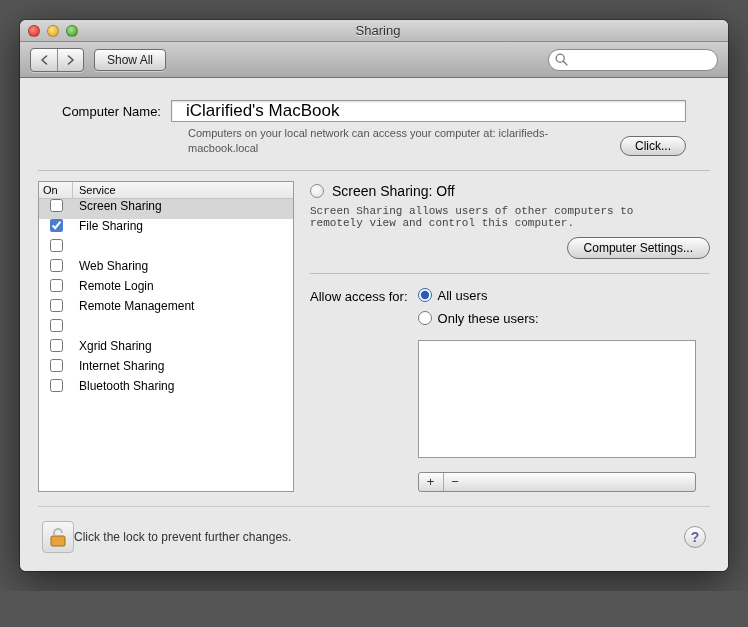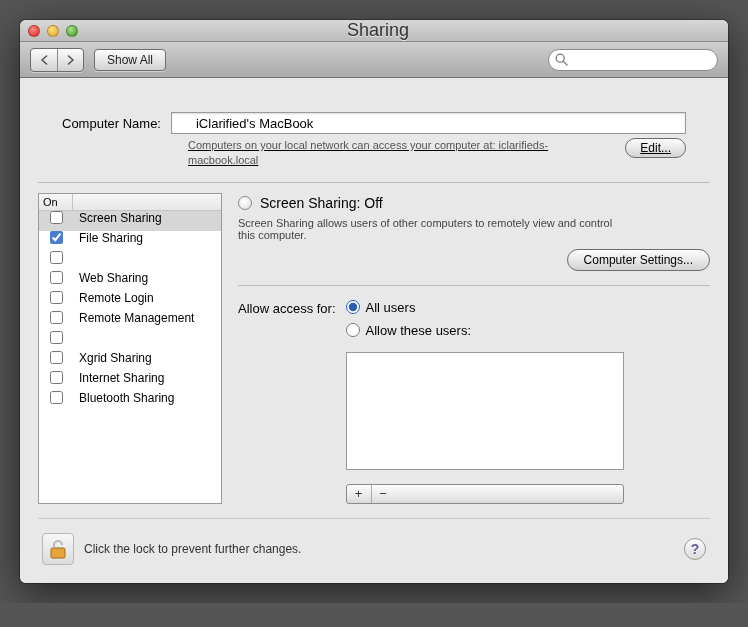--- a/index.html
+++ b/index.html
@@ -31,21 +31,21 @@
   .traffic-lights { display: flex; gap: 7px; }
   .tl {
     width: 12px; height: 12px; border-radius: 50%;
     border: 1px solid rgba(0,0,0,0.25);
   }
   .tl.red { background: radial-gradient(circle at 40% 35%, #ff8a7b, #e0443e 70%); }
   .tl.yellow { background: radial-gradient(circle at 40% 35%, #ffe27a, #e8b23b 70%); }
   .tl.green { background: radial-gradient(circle at 40% 35%, #a6e88a, #5aaa3a 70%); }
   .titlebar .title {
     position: absolute; left: 8px; right: 0; text-align: center;
-    font-size: 18px; color: #333;
+    font-size: 13px; color: #333;
     text-shadow: 0 1px 0 rgba(255,255,255,0.6);
     pointer-events: none;
   }
   .toolbar {
     height: 36px;
     background: linear-gradient(#cfcfcf, #aaaaaa);
     border-bottom: 1px solid #707070;
     display: flex;
     align-items: center;
     padding: 0 10px;
@@ -90,55 +90,53 @@
     outline: none;
   }
   .searchwrap .sicon {
     position: absolute; left: 7px; top: 4px; width: 13px; height: 13px;
     pointer-events: none;
   }
 
   .content {
     padding: 14px 18px 14px 18px;
     background: #e8e8e8;
-    margin-top: 12px;
   }
 
   .namerow {
     display: flex; align-items: center; gap: 10px; margin: 8px 24px 4px 24px;
   }
   .namerow label { font-size: 13px; color: #000; white-space:nowrap; }
   .namerow input {
     flex: 1; height: 22px; border: 1px solid #9a9a9a;
     box-shadow: inset 0 1px 2px rgba(0,0,0,0.15);
-    padding: 0 24px; font-size: 13px; background:#fff;
+    padding: 0 14px; font-size: 17px; background:#fff;
   }
   .subrow {
-    display:flex; align-items:flex-start; gap:12px; margin: 4px 24px 14px 24px;
+    display:flex; align-items:flex-end; gap:12px; margin: 4px 24px 14px 24px;
     padding-left: 126px; 
-    text-decoration: underline;
   }
   .subrow .subtext { font-size: 11px; color: #555; flex:1; line-height:1.35;}
   .pillbtn {
     height: 20px; padding: 0 14px;
     border: 1px solid #6d6d6d;
     border-radius: 10px;
     background: linear-gradient(#fdfdfd,#d3d3d3);
     font-size: 12px;
     cursor: default;
   }
 
   .divider { border: none; border-top: 1px solid #bdbdbd; margin: 0 0 0 0; }
 
   .mainrow {
     display: flex; gap: 16px; margin-top: 10px;
   }
 
   .servicebox {
-    width: 184px;
+    width: 256px;
     border: 1px solid #9a9a9a;
     background: #fff;
     font-size: 12px;
   }
   .servicebox .hdr {
     display:flex; background: linear-gradient(#f7f7f7,#e7e7e7);
     border-bottom: 1px solid #c4c4c4;
     font-size: 11px;
   }
   .servicebox .hdr .c1 { width: 34px; padding: 2px 4px; border-right:1px solid #c4c4c4;}
@@ -156,21 +154,21 @@
   .right {
     flex: 1; display:flex; flex-direction:column;
     padding-top: 2px;
   }
   .statusrow { display:flex; align-items:center; gap:8px; }
   .statusrow .dot {
     width:14px; height:14px; border:1px solid #8a8a8a; border-radius:50%;
     background: radial-gradient(circle at 40% 35%, #fff, #ddd);
   }
   .statusrow .stitle { font-size: 14px; }
-  .sdesc { font-size: 11px; color: #444; margin: 6px 0 8px 0; max-width: 380px;}
+  .sdesc { font-size: 11px; color: #444; margin: 6px 0 8px 0; max-width: 380px; font-family: Liberation Mono, monospace;}
   .rowr { display:flex; justify-content:flex-end; margin-bottom:10px;}
   .divider2 { border:none; border-top:1px solid #bdbdbd; margin: 4px 0 14px 0;}
 
   .accessrow { display:flex; gap:10px; align-items:flex-start;}
   .accessrow .albl { font-size:13px; padding-top:1px; white-space:nowrap; }
   .radios { display:flex; flex-direction:column; gap:8px; }
   .radios label { font-size:13px; display:flex; align-items:center; gap:6px;}
   input[type=radio].mac { width:14px; height:14px; accent-color:#2a5db0;}
   .userbox {
     margin-top: 6px;
@@ -185,21 +183,21 @@
   .plusminus button {
     width:24px; height:18px; border:none; background:transparent;
     font-size:13px; line-height:1; cursor:default; color:#333;
   }
   .plusminus button + button { border-left:1px solid #aaa;}
 
   .footer {
     margin-top: 14px;
     border-top: 1px solid #cacaca;
     padding: 14px 4px 4px 4px;
-    display:flex; align-items:center; gap:10px;
+    display:flex; align-items:center; 
   }
   .lockwrap {
     width:32px; height:32px;
     background: linear-gradient(#f7f7f7,#dcdcdc);
     border:1px solid #b8b8b8; border-radius:4px;
     display:flex; align-items:center; justify-content:center;
   }
   .footer .ftext { font-size: 12px; color:#333; flex:1;}
   .helpbtn {
     width:22px; height:22px; border-radius:50%;
@@ -251,30 +249,31 @@
   </div>
 
   <div class="content">
 
     <div class="namerow">
       <label>Computer Name:</label>
       <input type="text" value="iClarified's MacBook" style="">
     </div>
     <div class="subrow">
       <div class="subtext">Computers on your local network can access your computer at: iclarifieds-macbook.local</div>
-      <button class="pillbtn">Edit...</button>
+      <button class="pillbtn">Click...</button>
     </div>
 
     <hr class="divider">
 
     <div class="mainrow">
 
       <div class="servicebox">
         <div class="hdr">
           <div class="c1">On</div>
+          <div class="c2">Service</div>
         </div>
         <div id="service-rows">
             <div class="srow sel">
               <div class="cb">
                 <input type="checkbox" class="mac" style="">
               </div>
               <div class="lbl">Screen Sharing</div>
             </div>
             <div class="srow">
               <div class="cb">
@@ -345,21 +344,21 @@
 
         <div class="accessrow">
           <div class="albl">Allow access for:</div>
           <div class="radios">
             <label>
               <input type="radio" class="mac" name="acc" checked="" style="">
               <span>All users</span>
             </label>
             <label>
               <input type="radio" class="mac" name="acc" style="">
-              <span>Allow these users:</span>
+              <span>Only these users:</span>
             </label>
             <div class="userbox"></div>
             <div class="plusminus">
               <button>+</button>
               <button>−</button>
             </div>
           </div>
         </div>
       </div>
 

